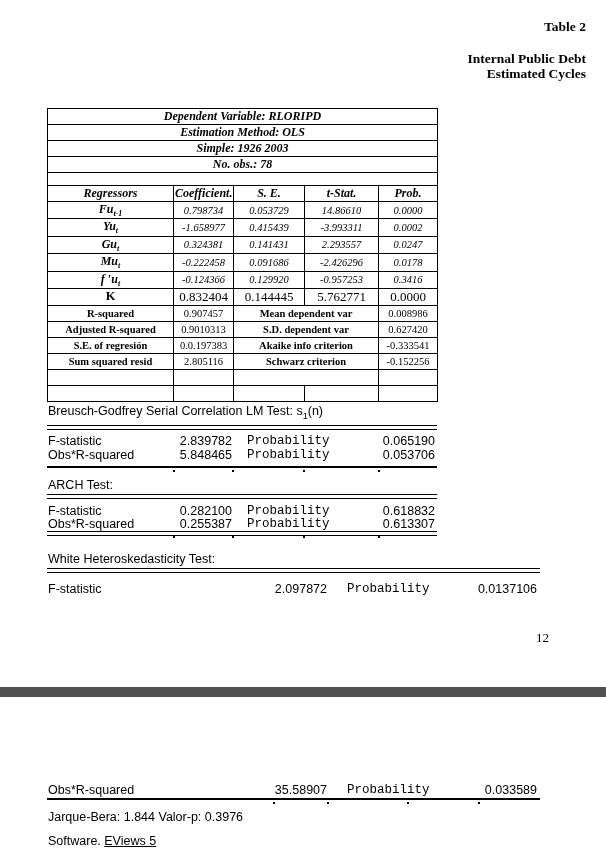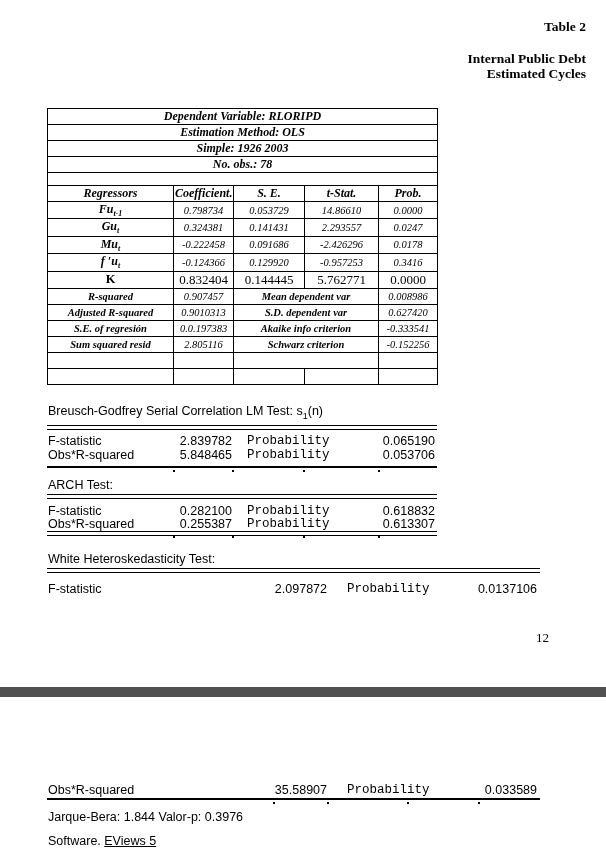--- a/index.html
+++ b/index.html
@@ -12,21 +12,21 @@
   .ols-table { position:absolute; left:47px; top:108px; width:390px; border-collapse:collapse; table-layout:fixed; font-family:"Liberation Serif", serif; }
   .ols-table td { border:1px solid #000; height:15px; padding:0 1px; text-align:center; vertical-align:middle; overflow:hidden; }
   tr.info td { font-style:italic; font-weight:bold; font-size:12px; }
   tr.spacer td { height:12px; }
   tr.colhdr td { font-style:italic; font-weight:bold; font-size:12px; }
   tr.coef td { font-style:italic; font-size:10.5px; }
   tr.coef td.reg { font-weight:bold; font-size:12px; }
   tr.coef sub { font-size:8px; }
   tr.krow td { font-size:13px; }
   tr.krow td.reg-k { font-weight:bold; font-size:12.5px; }
-  tr.sum td { font-style:italic; font-size:10.5px; }
+  tr.sum td { font-size:10.5px; }
   tr.sum td.slbl, tr.sum td.smid { font-weight:bold; }
 
   
   .sect-label { position:absolute; left:48px; font:12.5px/14px "Liberation Sans", sans-serif; }
   .sect-label sub { font-size:9px; }
   .dline { position:absolute; left:47px; width:390px; height:3px; border-top:1px solid #000; border-bottom:1px solid #000; }
   .hline { position:absolute; left:47px; width:390px; height:0; border-top:2px solid #000; }
   .wide  { width:493px !important; }
   .tk { position:absolute; top:2px; width:2px; height:2px; background:#000; }
 
@@ -85,20 +85,27 @@
     <td>Prob.</td>
   </tr>
   <tr class="coef">
     <td class="reg"><span>Fu</span><sub>t-1</sub></td>
     <td>0.798734</td>
     <td>0.053729</td>
     <td>14.86610</td>
     <td>0.0000</td>
   </tr>
   <tr class="coef">
+    <td class="reg"><span>Yu</span><sub>t</sub></td>
+    <td>-1.658977</td>
+    <td>0.415439</td>
+    <td>-3.993311</td>
+    <td>0.0002</td>
+  </tr>
+  <tr class="coef">
     <td class="reg"><span>Gu</span><sub>t</sub></td>
     <td>0.324381</td>
     <td>0.141431</td>
     <td>2.293557</td>
     <td>0.0247</td>
   </tr>
   <tr class="coef">
     <td class="reg"><span>Mu</span><sub>t</sub></td>
     <td>-0.222458</td>
     <td>0.091686</td>

